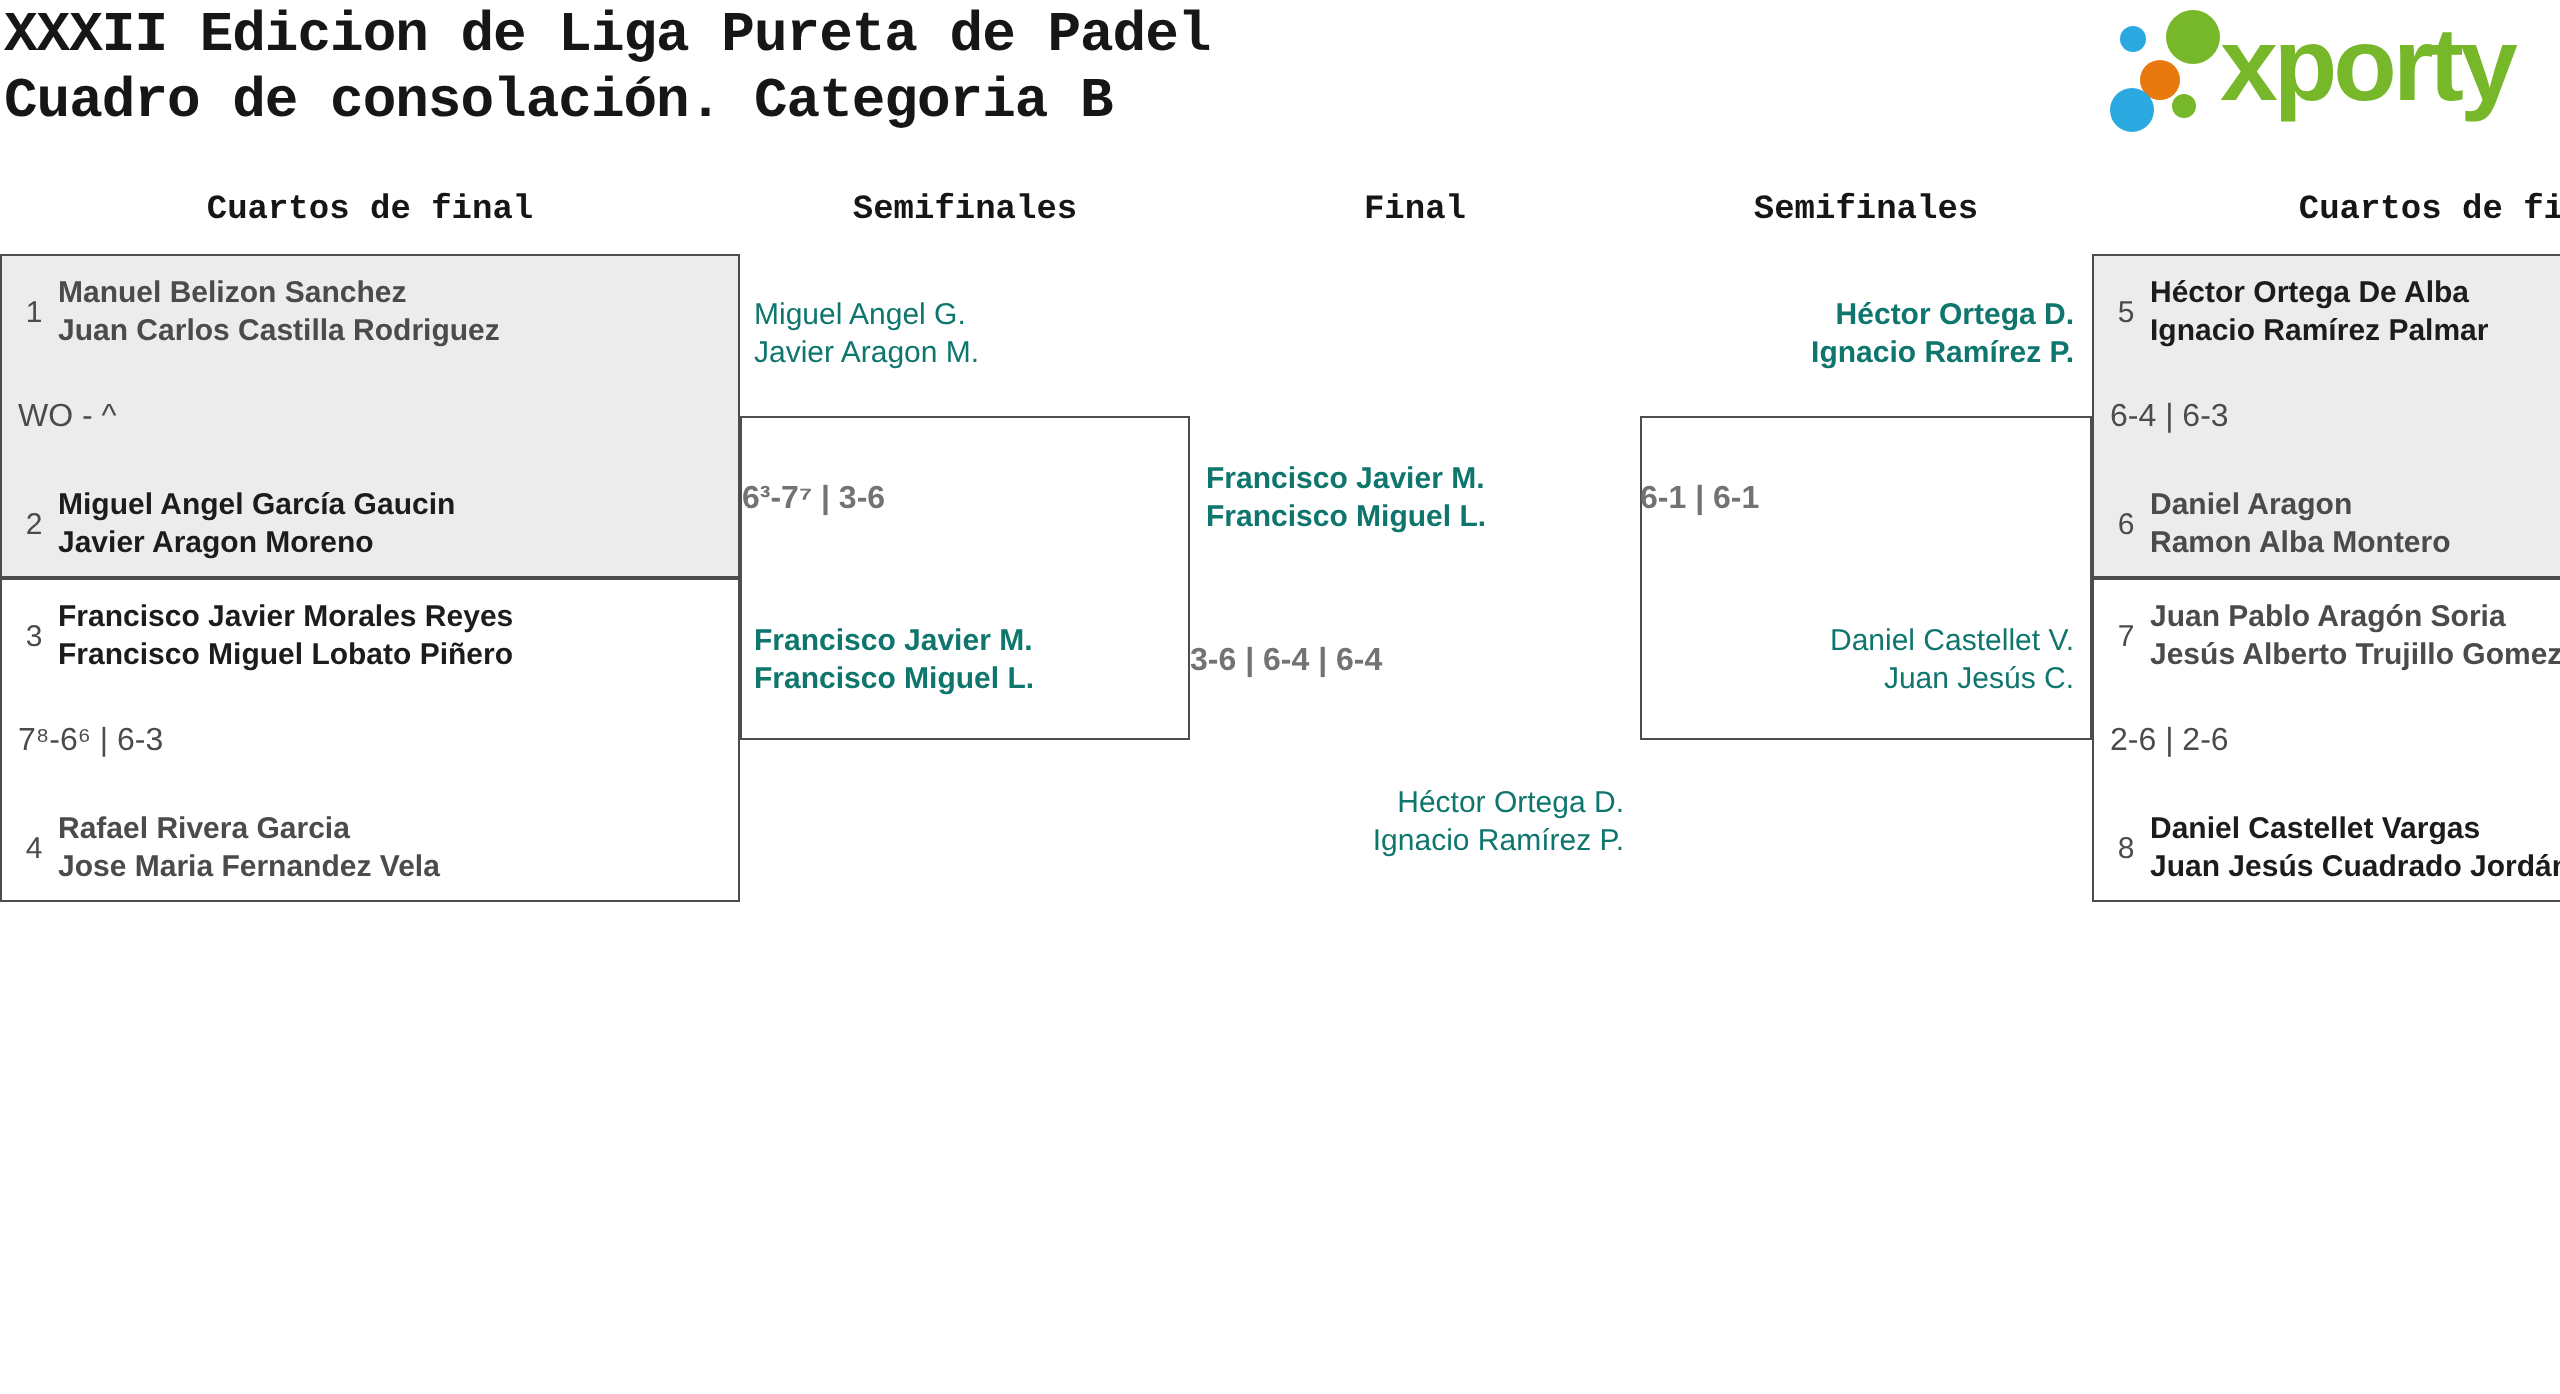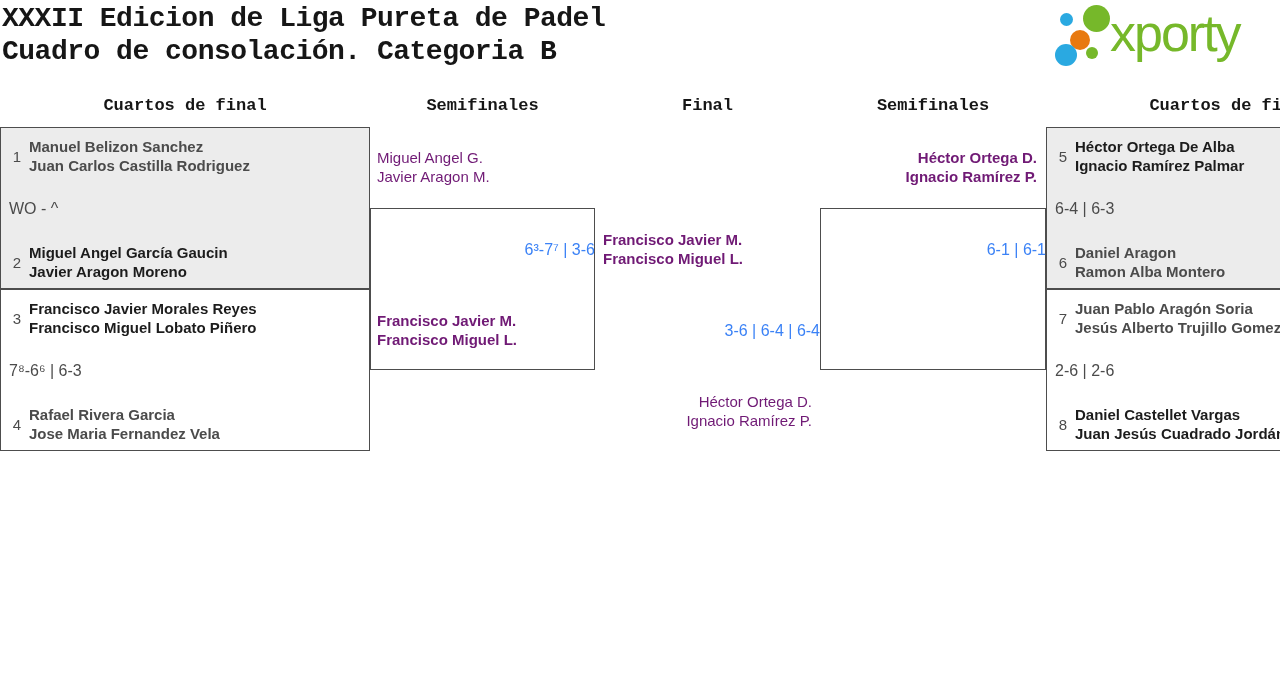--- a/index.html
+++ b/index.html
@@ -11,37 +11,37 @@
   .title{position:absolute;left:2px;top:2px;font-size:28px;line-height:33px;
          font-weight:600;letter-spacing:-0.5px;color:#161616;font-family:Liberation Mono, monospace;}
   .logo{position:absolute;left:1048px;top:0;width:232px;height:75px;}
   .dot{position:absolute;border-radius:50%;}
   .d-blue-sm {left:12px;top:13px;width:13px;height:13px;background:#2aa9e1;}
   .d-green-lg{left:35px;top:5px;width:27px;height:27px;background:#76b82a;}
   .d-orange  {left:22px;top:30px;width:20px;height:20px;background:#e8790f;}
   .d-blue-lg {left:7px;top:44px;width:22px;height:22px;background:#2aa9e1;}
   .d-green-sm{left:38px;top:47px;width:12px;height:12px;background:#76b82a;}
   .logo-text{position:absolute;left:62px;top:2px;font-size:52px;line-height:62px;
-             font-weight:400;letter-spacing:-2px;color:#76b82a;}
+             font-weight:700;letter-spacing:-2px;color:#76b82a;}
   
   .hdr{position:absolute;top:96px;font-size:17px;font-weight:600;color:#161616;
        text-align:center;white-space:nowrap;font-family:Liberation Mono, monospace;}
   
   .box{position:absolute;border:1px solid #4d4d4d;box-sizing:border-box;background:#fff;}
   .shade{background:#ececec;}
   .qf{width:370px;height:162px;display:flex;flex-direction:column;
       justify-content:space-between;padding:9px 8px 7px 8px;}
   .team-row{display:flex;align-items:center;gap:4px;}
   .seed{width:16px;flex:none;text-align:center;font-size:15px;color:#4b4b4b;}
   .team{font-size:15px;line-height:19px;color:#4b4b4b;white-space:nowrap;font-weight:bold;}
   .winner{color:#1c1c1c;font-weight:700;}
   .score{text-align:left;font-size:16px;color:#4b4b4b;white-space:nowrap;}
   
-  .float-team{position:absolute;font-size:15px;line-height:19px;color:#701a75;white-space:nowrap;}
-  .float-score{position:absolute;font-size:16px;color:#3b82f6;text-align:right;white-space:nowrap;}
+  .float-team{position:absolute;font-size:15px;line-height:19px;color:#0f766e;white-space:nowrap;}
+  .float-score{position:absolute;font-size:16px;color:#737373;text-align:left;white-space:nowrap;font-weight:bold;}
   .ta-right{text-align:right;}
 </style>
 </head>
 <body>
 
 <div class="page">
 
   <div class="title">
     <div>XXXII Edicion de Liga Pureta de Padel</div>
     <div>Cuadro de consolación. Categoria B</div>
@@ -118,20 +118,24 @@
     <div>Héctor Ortega D.</div>
     <div>Ignacio Ramírez P.</div>
   </div>
 
   <div class="box" style="left:820px;top:208px;width:226px;height:162px"></div>
   <div class="float-team winner ta-right" style="right:243px;top:148px">
     <div>Héctor Ortega D.</div>
     <div>Ignacio Ramírez P.</div>
   </div>
   <div class="float-score" style="left:820px;top:241px;width:226px">6-1 | 6-1</div>
+  <div class="float-team ta-right" style="right:243px;top:311px">
+    <div>Daniel Castellet V.</div>
+    <div>Juan Jesús C.</div>
+  </div>
 
   <div class="box qf shade" style="left:1046px;top:127px">
     <div class="team-row">
       <span class="seed">5</span>
       <div class="team winner">
         <div>Héctor Ortega De Alba</div>
         <div>Ignacio Ramírez Palmar</div>
       </div>
     </div>
     <div class="score">6-4 | 6-3</div>

